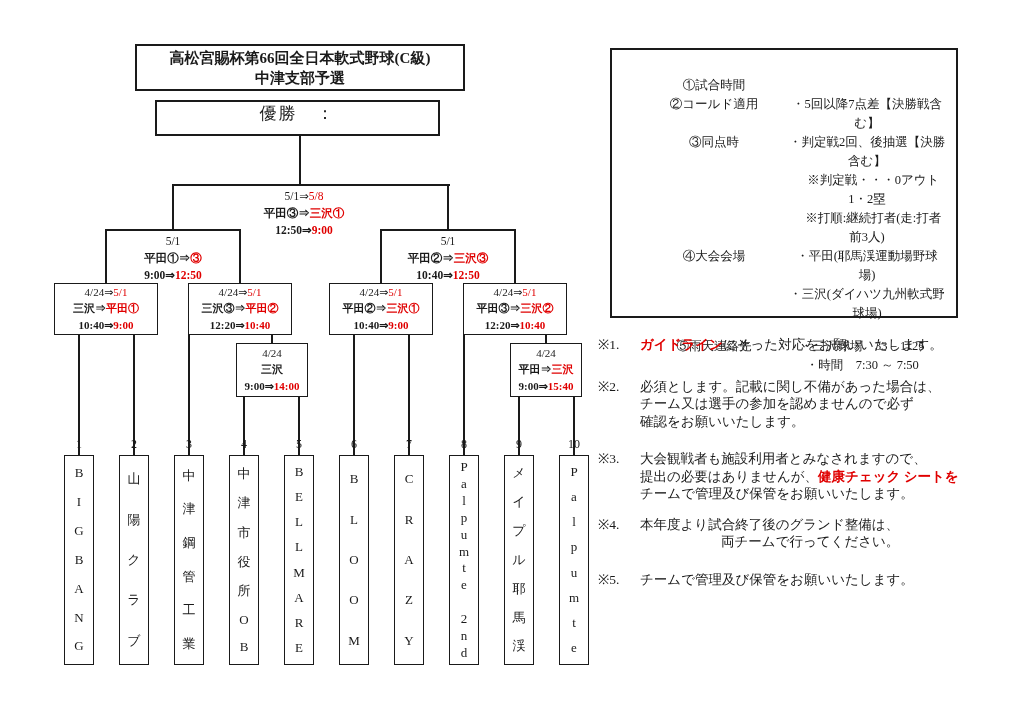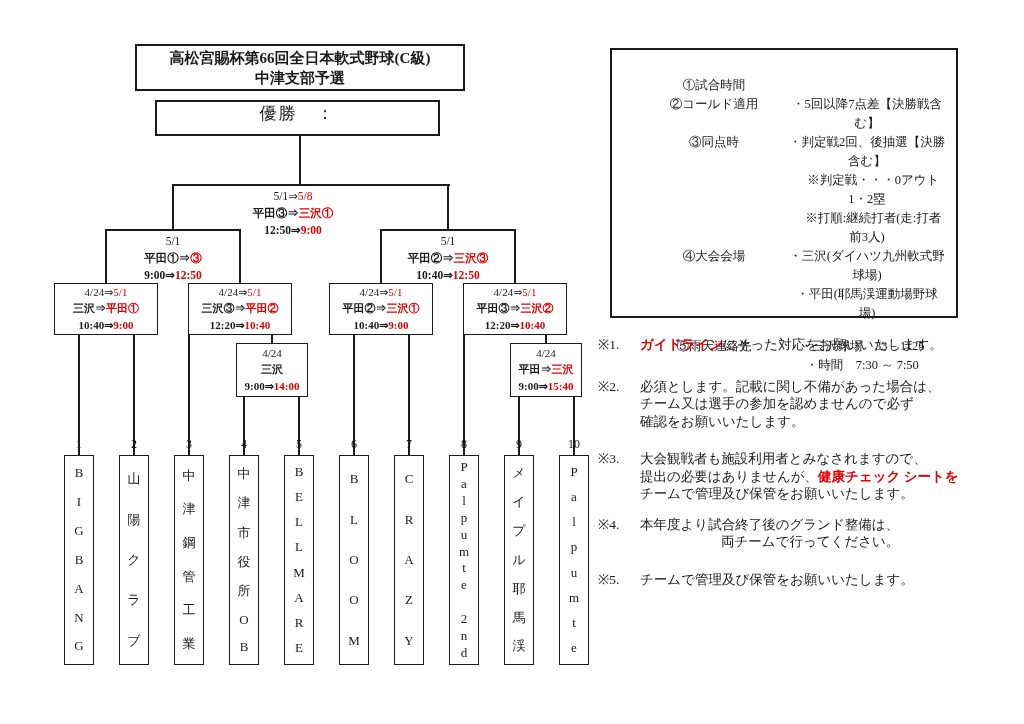--- a/index.html
+++ b/index.html
@@ -67,21 +67,21 @@
   <div class="vline" style="left:133px;top:334px;height:121px"></div>
   <div class="vline" style="left:188px;top:334px;height:121px"></div>
   <div class="vline" style="left:243px;top:396px;height:59px"></div>
   <div class="vline" style="left:298px;top:396px;height:59px"></div>
   <div class="vline" style="left:353px;top:334px;height:121px"></div>
   <div class="vline" style="left:408px;top:334px;height:121px"></div>
   <div class="vline" style="left:463px;top:334px;height:121px"></div>
   <div class="vline" style="left:518px;top:396px;height:59px"></div>
   <div class="vline" style="left:573px;top:396px;height:59px"></div>
 
-  <div class="match-label" style="left:293px;top:188px">
+  <div class="match-label" style="left:304px;top:188px">
       <div class="rich-line"><span>5/1⇒</span><span class="red">5/8</span></div>
       <div class="rich-line"><span>平田③⇒</span><span class="red">三沢①</span></div>
       <div class="rich-line"><span>12:50⇒</span><span class="red">9:00</span></div>
     </div>
   <div class="match-label" style="left:173px;top:233px">
       <div class="rich-line"><span>5/1</span></div>
       <div class="rich-line"><span>平田①⇒</span><span class="red">③</span></div>
       <div class="rich-line"><span>9:00⇒</span><span class="red">12:50</span></div>
     </div>
   <div class="match-label" style="left:448px;top:233px">
@@ -256,22 +256,22 @@
       <div class="info-label">③同点時</div>
       <div class="info-values">
           <div>・判定戦2回、後抽選【決勝含む】</div>
           <div>　※判定戦・・・0アウト　1・2塁</div>
           <div>　※打順:継続打者(走:打者前3人)</div>
         </div>
     </div>
     <div class="info-row">
       <div class="info-label">④大会会場</div>
       <div class="info-values">
+          <div>・平田(耶馬渓運動場野球場)</div>
           <div>・三沢(ダイハツ九州軟式野球場)</div>
-          <div>・平田(耶馬渓運動場野球場)</div>
         </div>
     </div>
     <div class="info-row mt14">
       <div class="info-label">⑤雨天連絡先</div>
       <div class="info-values">
           <div>・三沢球場　33－1125</div>
           <div>・時間　7:30 ～ 7:50</div>
         </div>
     </div>
   </div>

